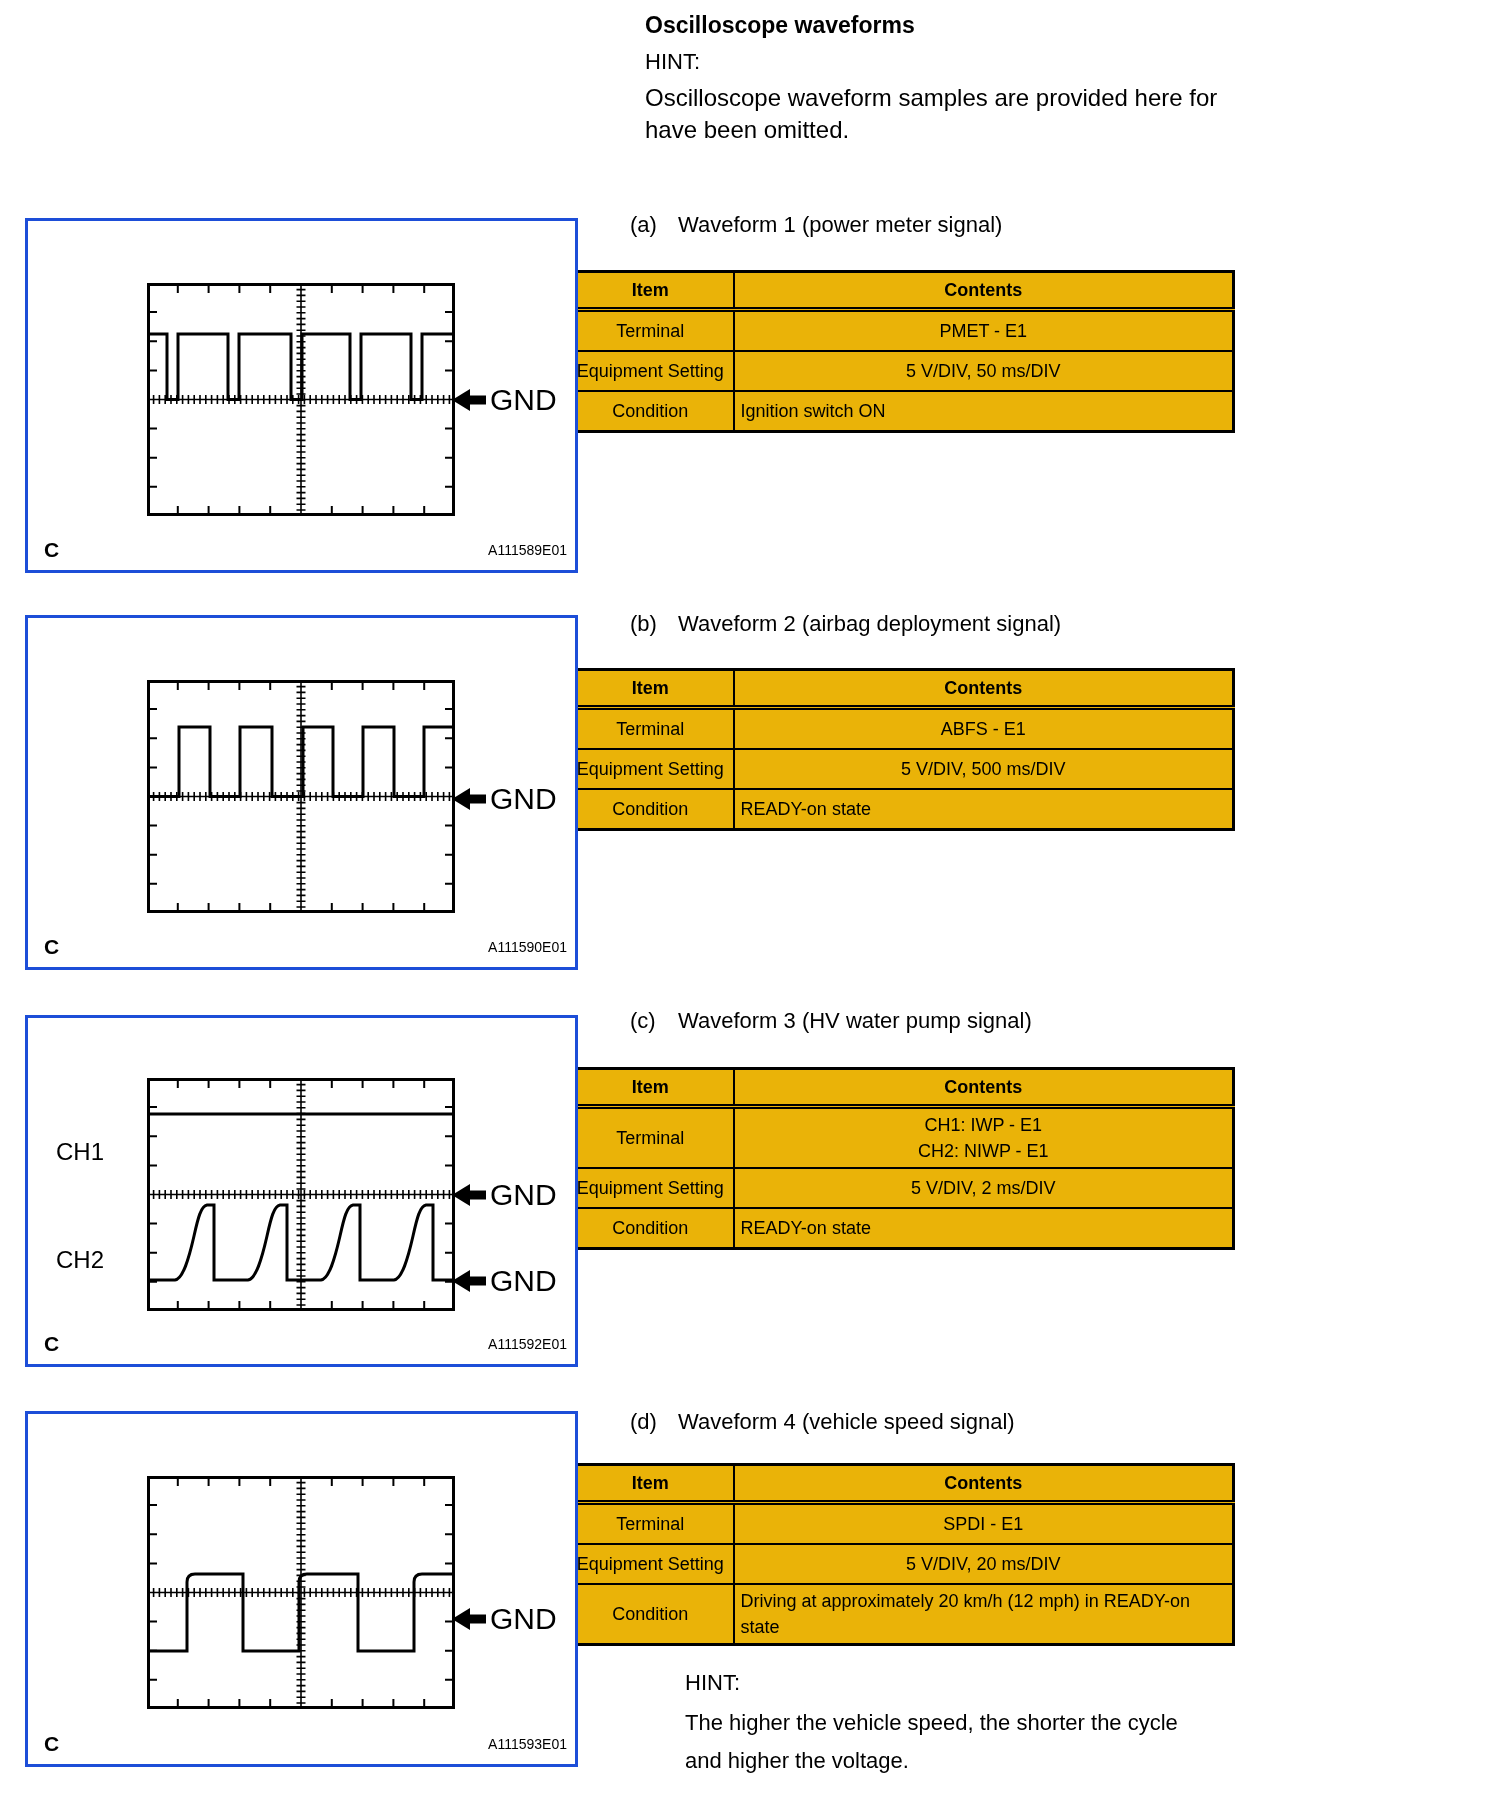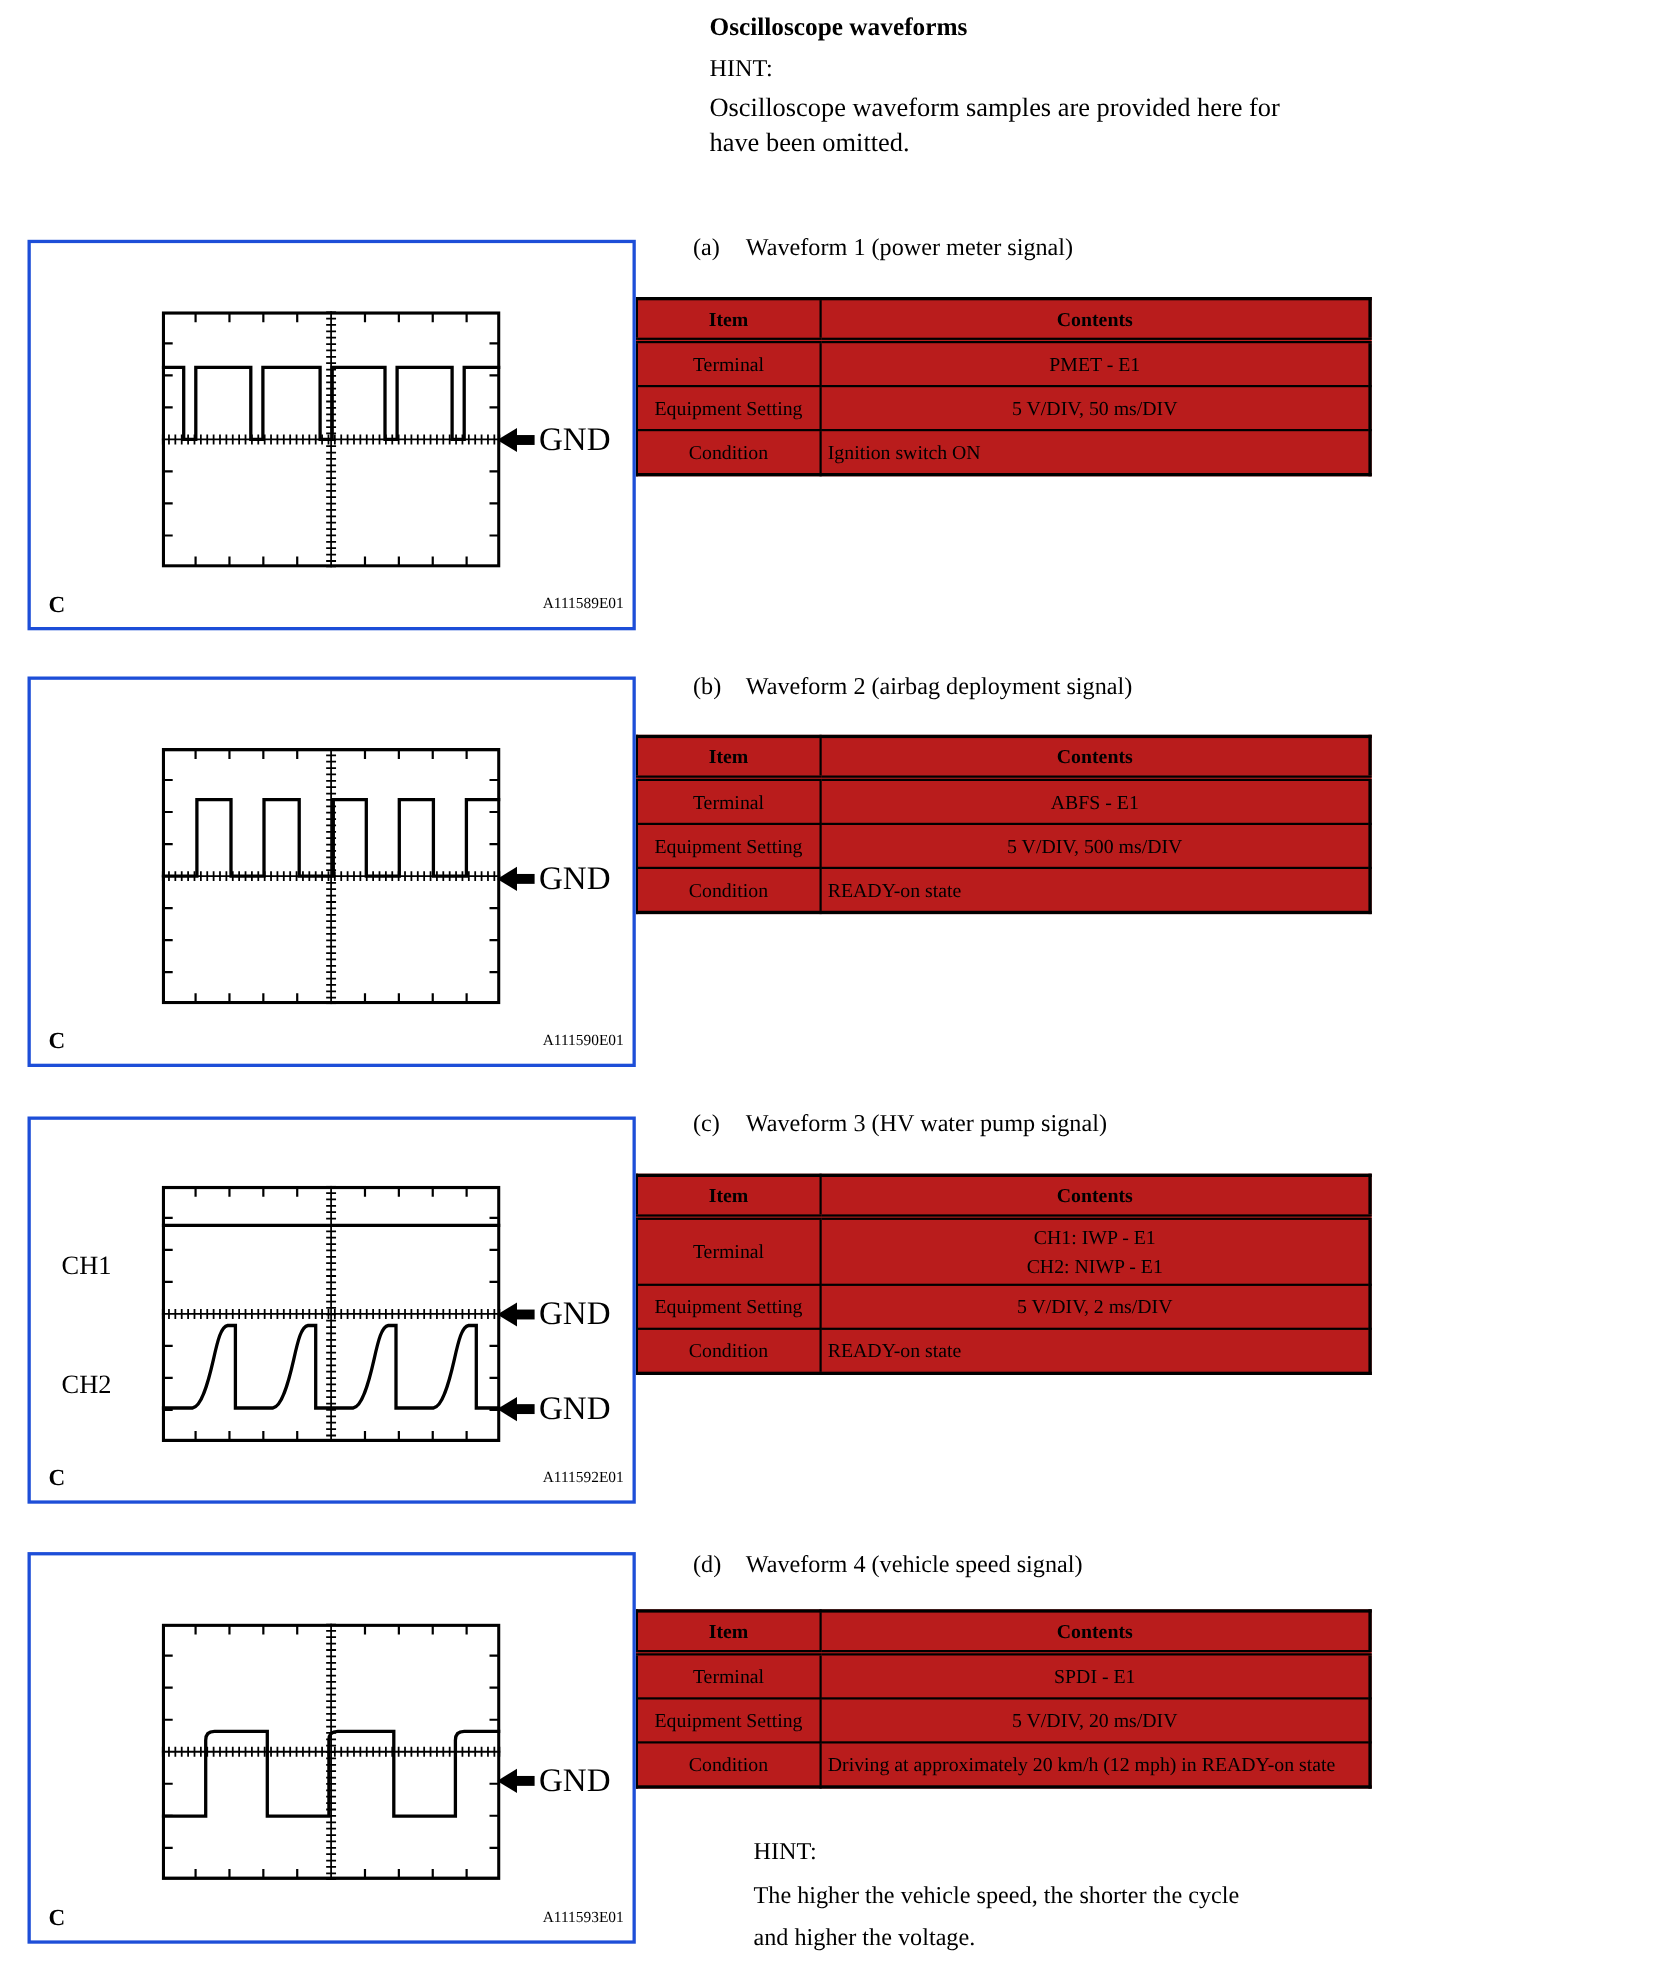--- a/index.html
+++ b/index.html
@@ -1,31 +1,31 @@
 <!DOCTYPE html>
 <html><head>
 <meta charset="utf-8">
 <style>
   html,body{margin:0;padding:0;background:#fff;}
   .page{position:relative;width:1504px;height:1804px;background:#ffffff;
-        font-family:Liberation Serif, serif;color:#000;overflow:hidden;border-radius:30px;}
+        font-family:Liberation Sans, sans-serif;color:#000;overflow:hidden;border-radius:30px;}
 
   
   .doc-title{position:absolute;left:645px;top:12px;font-size:23px;font-weight:bold;}
   .hint-label{position:absolute;left:645px;top:49px;font-size:22px;}
   .intro{position:absolute;left:645px;top:82px;font-size:24px;line-height:32px;}
   .section-heading{position:absolute;font-size:22px;}
   .section-heading .idx{position:absolute;left:630px;}
   .section-heading .txt{position:absolute;left:678px;white-space:nowrap;}
   .foot-hint-label{position:absolute;left:685px;top:1670px;font-size:22px;}
   .foot-hint{position:absolute;left:685px;top:1704px;font-size:22px;line-height:38px;}
 
   
-  .spec-table{position:absolute;left:577px;width:670px;border-collapse:collapse;
-              table-layout:fixed;font-size:18px;background:#b91c1c;border:3px solid #000;}
+  .spec-table{position:absolute;left:565px;width:670px;border-collapse:collapse;
+              table-layout:fixed;font-size:18px;background:#eab308;border:3px solid #000;}
   .spec-table th,.spec-table td{border:2px solid #000;padding:3px 6px;vertical-align:middle;}
   .spec-table thead th{height:28px;font-weight:bold;text-align:center;border-bottom:5px double #000;}
   .spec-table td{height:32px;}
   .item-cell{text-align:center;}
   .contents-cell{text-align:center;line-height:26px;}
   .align-left{text-align:left;padding-left:9px;}
   .prewrap{white-space:pre-line;}
 
   
   .fig-box{position:absolute;left:25px;width:553px;border:3px solid #1d4ed8;background:#fff;box-sizing:border-box;}

